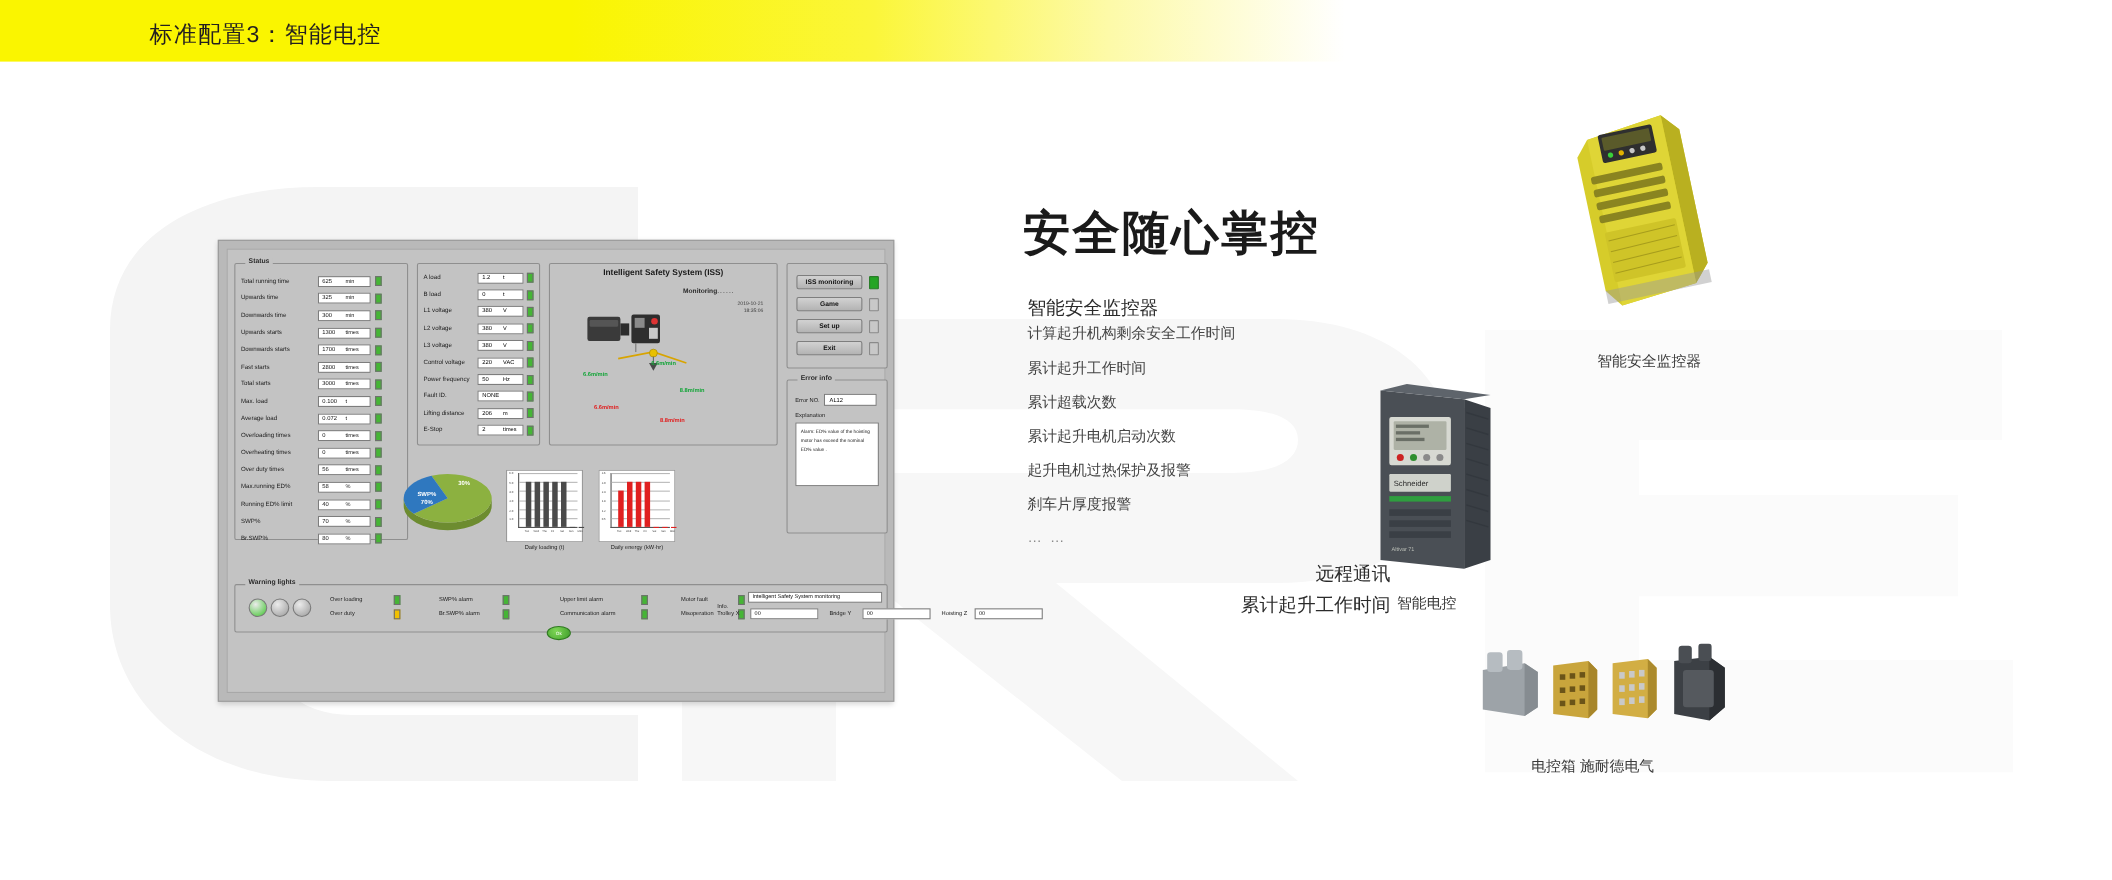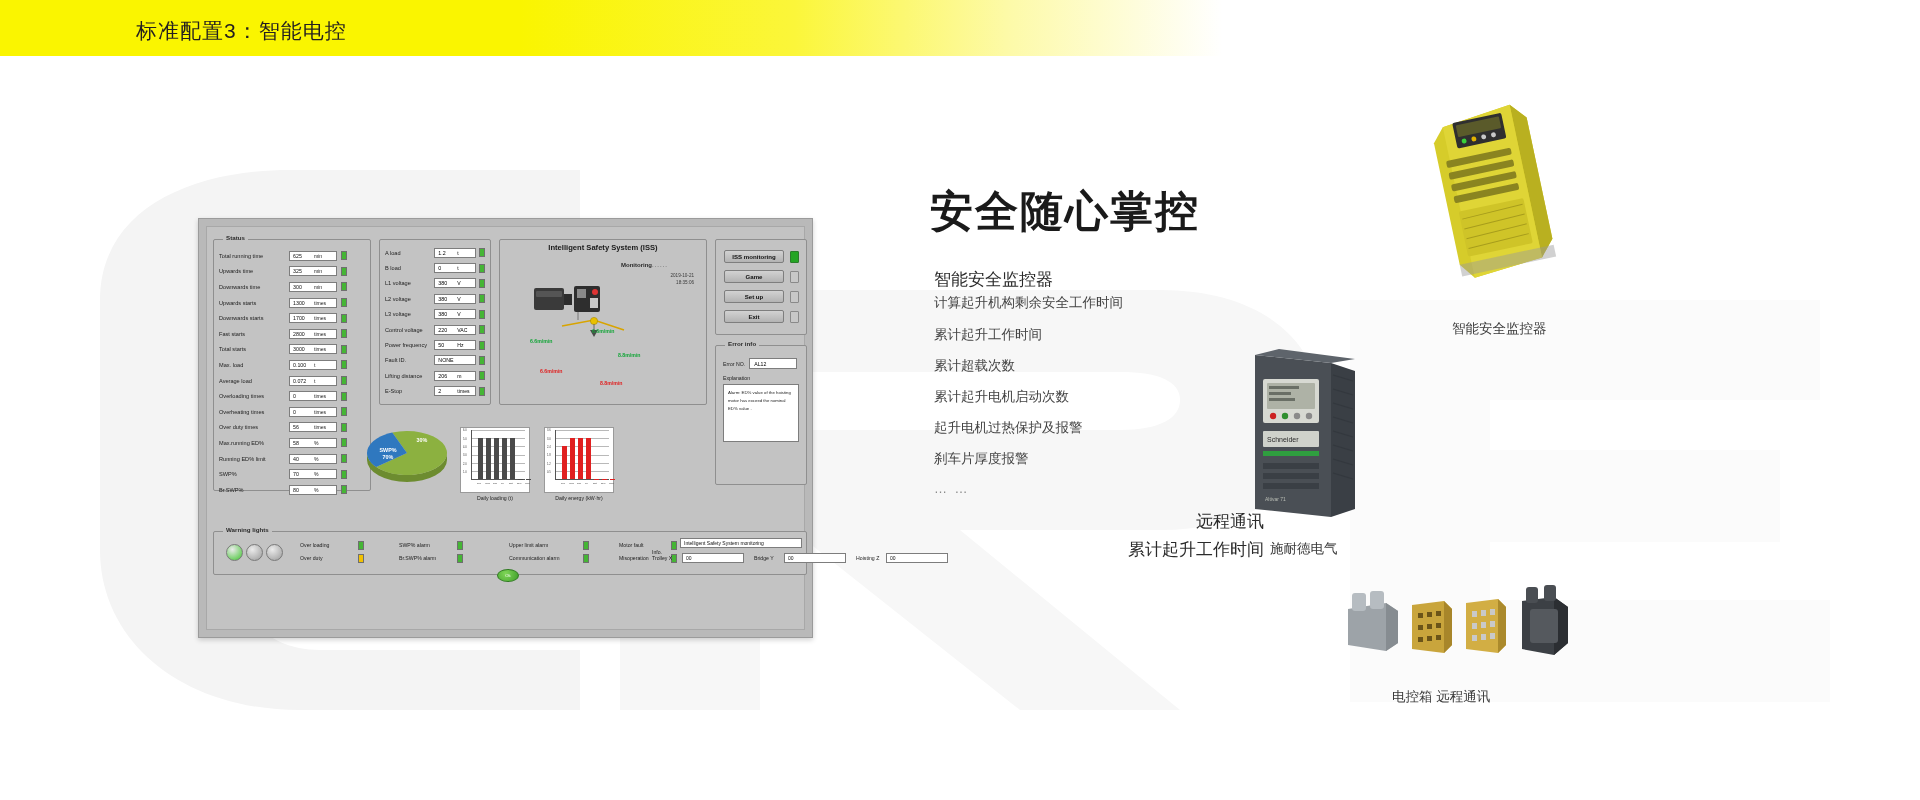--- a/index.html
+++ b/index.html
@@ -644,21 +644,21 @@
         <path d="M98,44 L118,50"></path>
         <path d="M98,58 L118,64"></path>
         <path d="M98,72 L118,78"></path>
       <path d="M98,86 L118,92"></path>
         <path d="M98,100 L118,106"></path>
         <path d="M98,114 L118,120"></path>
         <path d="M98,128 L118,134"></path>
     </g>
   </svg>
 </div>
-<div class="photo-cap" style="left:1270px; top:540px;">施耐德电气</div>
+<div class="photo-cap" style="left:1270px; top:540px;">智能电控</div>
 
 <div class="conns">
   <svg width="250" height="80" viewBox="0 0 250 80">
 
     <path d="M8,24 L46,18 L58,26 L58,58 L46,66 L8,60 Z" fill="#9da3a8"></path>
     <path d="M46,18 L58,26 L58,58 L46,66 Z" fill="#868c91"></path>
     <rect x="12" y="8" width="14" height="18" rx="3" fill="#b6bcc1"></rect>
     <rect x="30" y="6" width="14" height="18" rx="3" fill="#b6bcc1"></rect>
 
     <path d="M72,20 L104,16 L112,24 L112,60 L104,68 L72,64 Z" fill="#c9a53c"></path>
@@ -689,13 +689,13 @@
         <rect x="150" y="48" width="5" height="6"></rect>
     </g>
 
     <path d="M182,16 L214,12 L228,22 L228,58 L214,70 L182,64 Z" fill="#3c4045"></path>
     <path d="M214,12 L228,22 L228,58 L214,70 Z" fill="#2b2e32"></path>
     <rect x="190" y="24" width="28" height="34" rx="3" fill="#55595e"></rect>
     <rect x="186" y="2" width="12" height="16" rx="3" fill="#4a4e53"></rect>
     <rect x="204" y="0" width="12" height="16" rx="3" fill="#4a4e53"></rect>
   </svg>
 </div>
-<div class="photo-cap" style="left:1392px; top:688px;">电控箱 远程通讯</div>
+<div class="photo-cap" style="left:1392px; top:688px;">电控箱 施耐德电气</div>
 
 </body></html>

